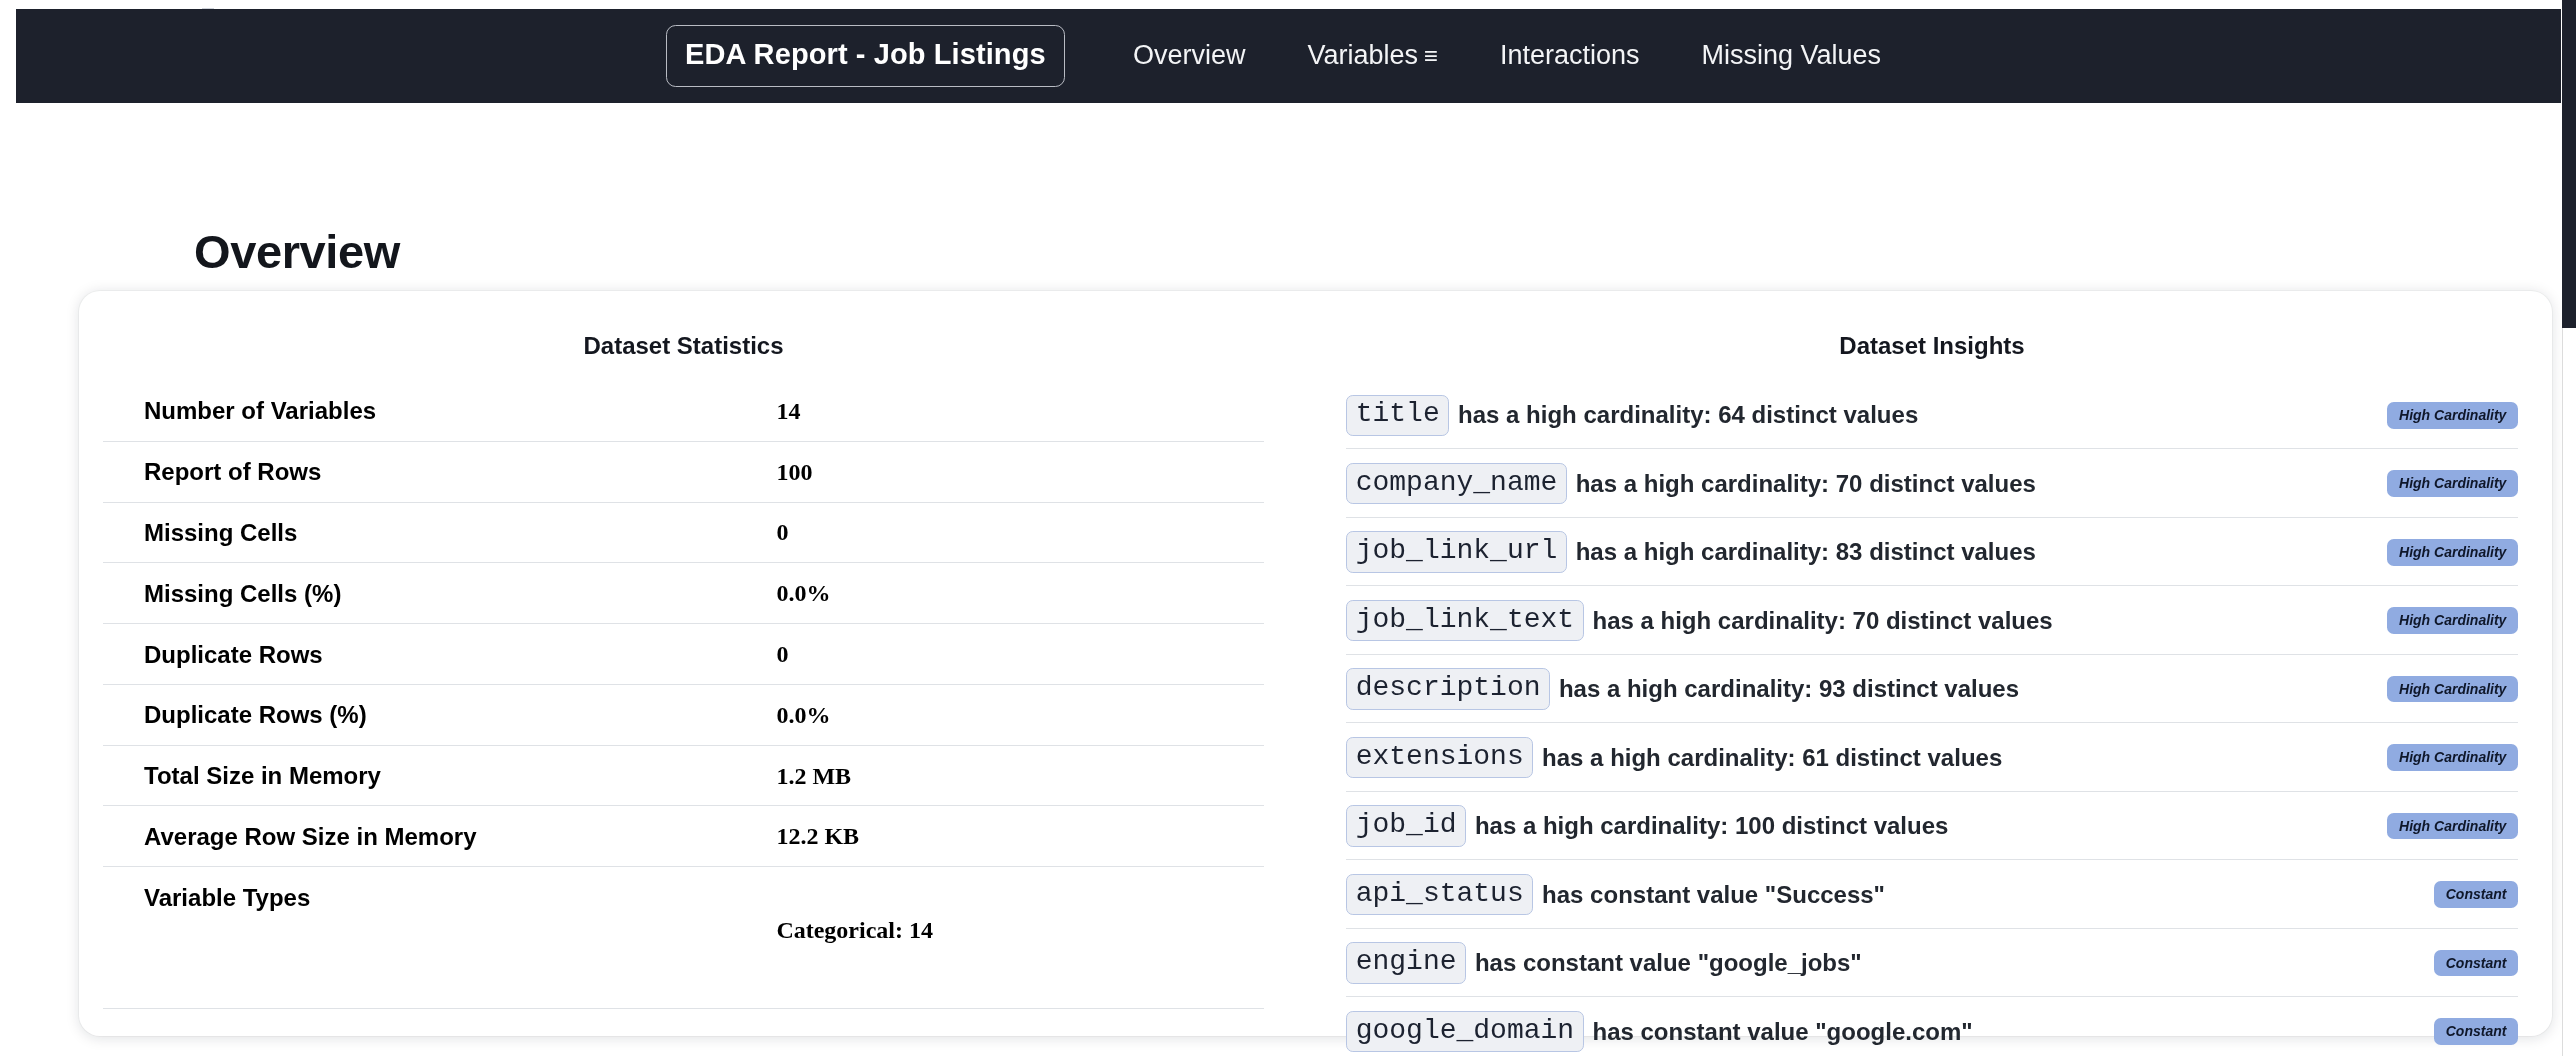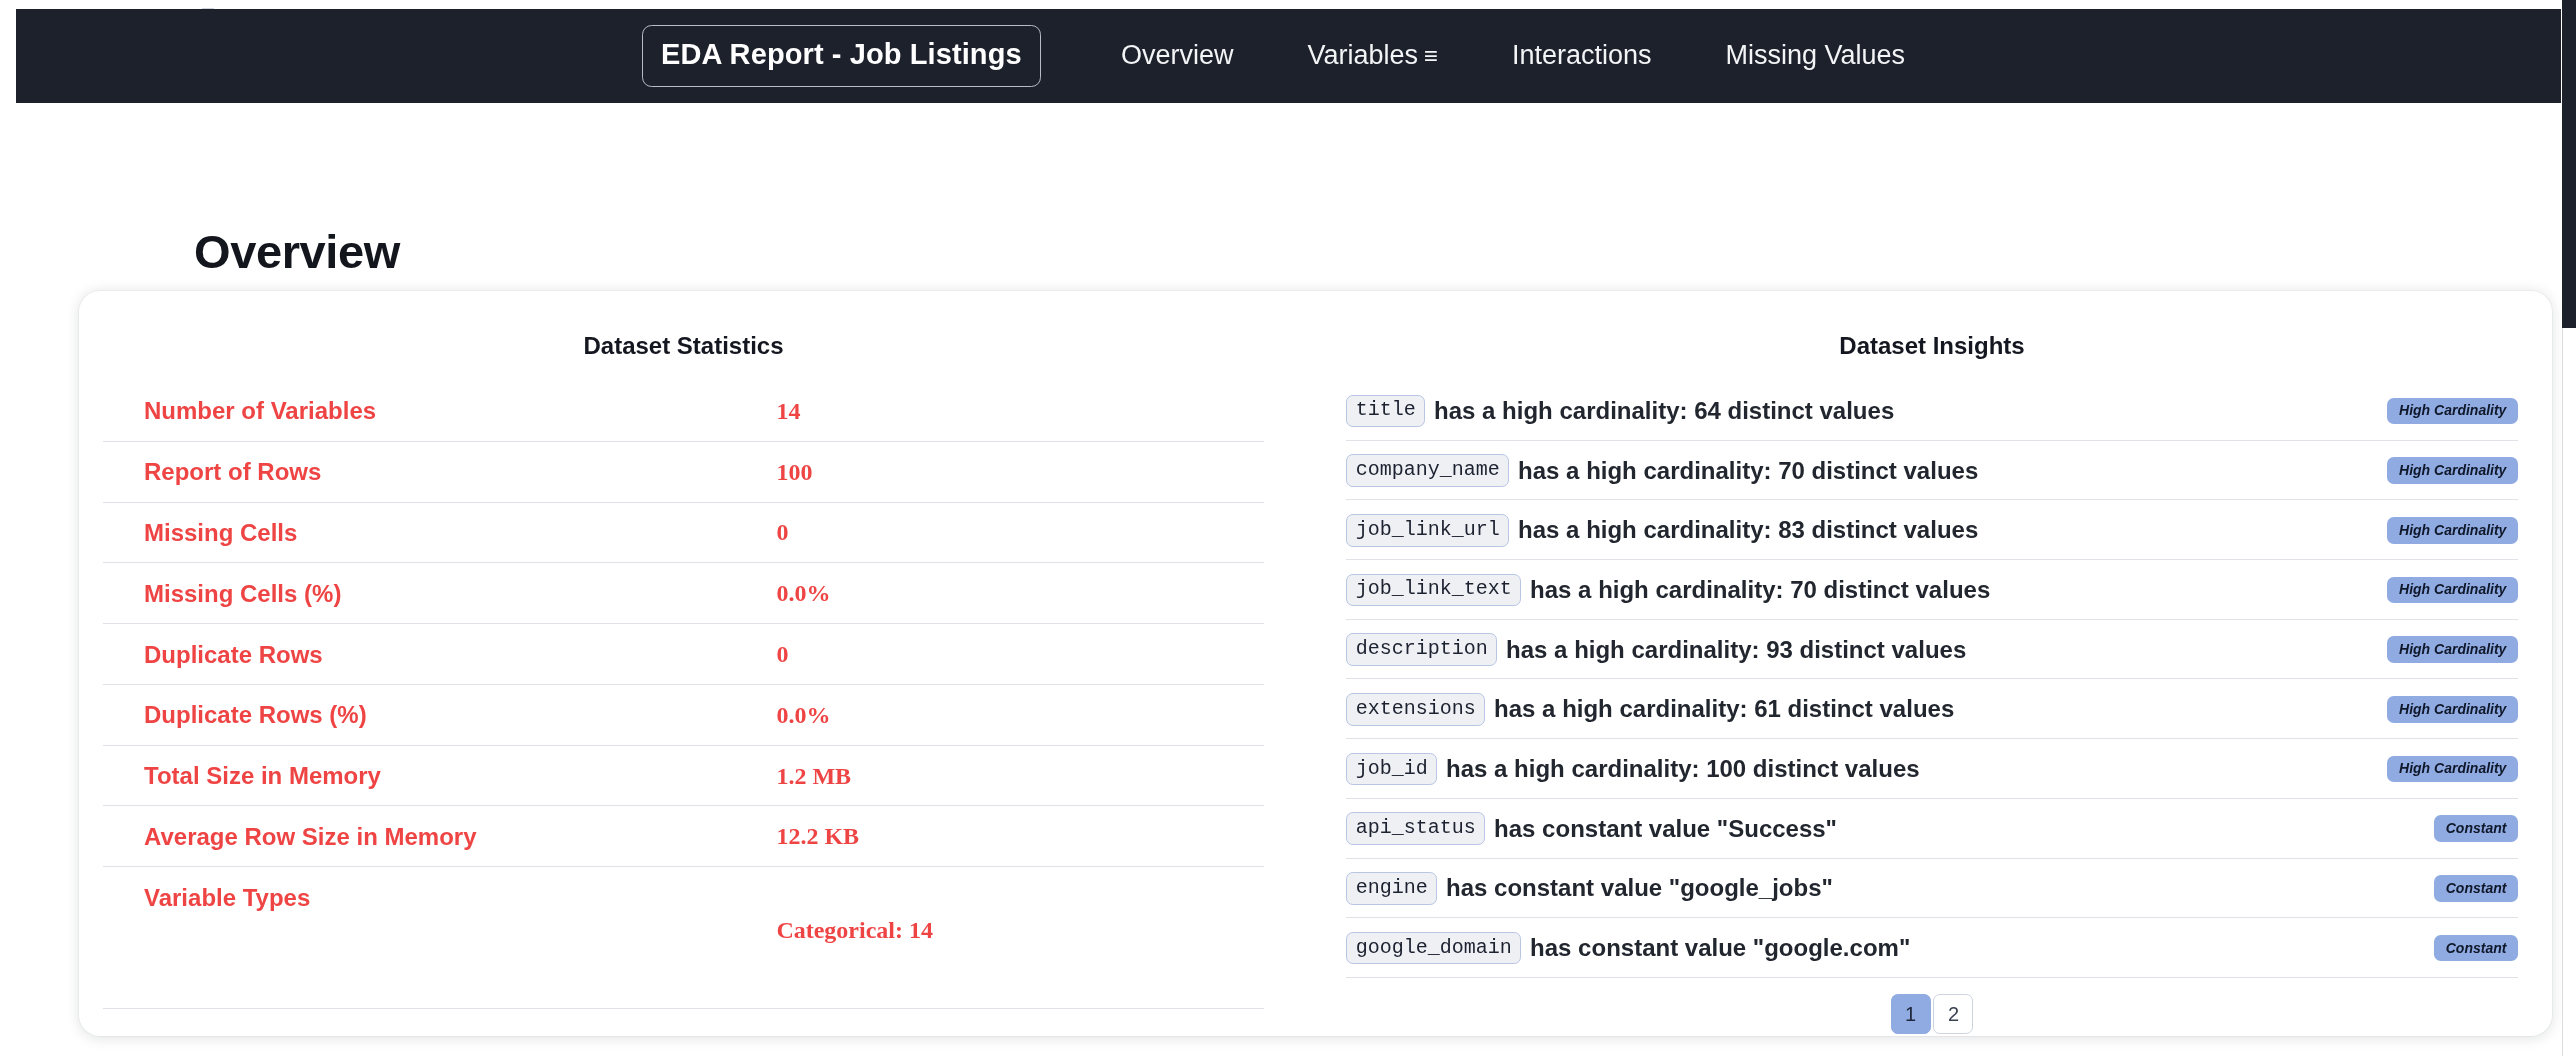--- a/index.html
+++ b/index.html
@@ -39,21 +39,21 @@
     width: 2545px;
     height: 94px;
     background: #1d212c;
     display: flex;
     align-items: center;
     justify-content: center;
   }
   .nav-inner {
     display: flex;
     align-items: center;
-    gap: 12px;
+    gap: 0px;
   }
   .brand {
     border: 1px solid #b9bcc4;
     border-radius: 9.6px;
     padding: 12.5px 18.3px 14.5px 18.3px;
     color: #ffffff;
     font-size: 29px;
     font-weight: bold;
     letter-spacing: 0.1px;
     white-space: nowrap;
@@ -113,21 +113,21 @@
 
   
   .stats-table {
     width: 100%;
     border-collapse: collapse;
   }
   .stats-table td {
     border-bottom: 1px solid #dfe2e6;
     padding: 16.4px 0 15.4px 0;
     font-size: 24px;
-    color: #ef4444;
+    color: #000000;
     font-weight: bold;
     vertical-align: middle;
   }
   .stats-table td.k {
     width: 58%;
     padding-left: 41px;
   }
   .stats-table td.v {
     width: 42%;
     font-family: Liberation Serif, serif;
@@ -155,21 +155,21 @@
     font-size: 24px;
     color: #22272f;
     font-weight: bold;
     display: flex;
     align-items: center;
     gap: 8.7px;
     white-space: nowrap;
   }
   code.varname {
     font-family: "Liberation Mono", "DejaVu Sans Mono", monospace;
-    font-size: 20px;
+    font-size: 28px;
     font-weight: normal;
     background: #eef0f4;
     border: 1px solid #b8c6e4;
     border-radius: 6.8px;
     padding: 3.9px 8.7px 4.8px 8.7px;
     color: #1c2230;
     line-height: 1.1;
   }
   .badge {
     background: #90abe1;

